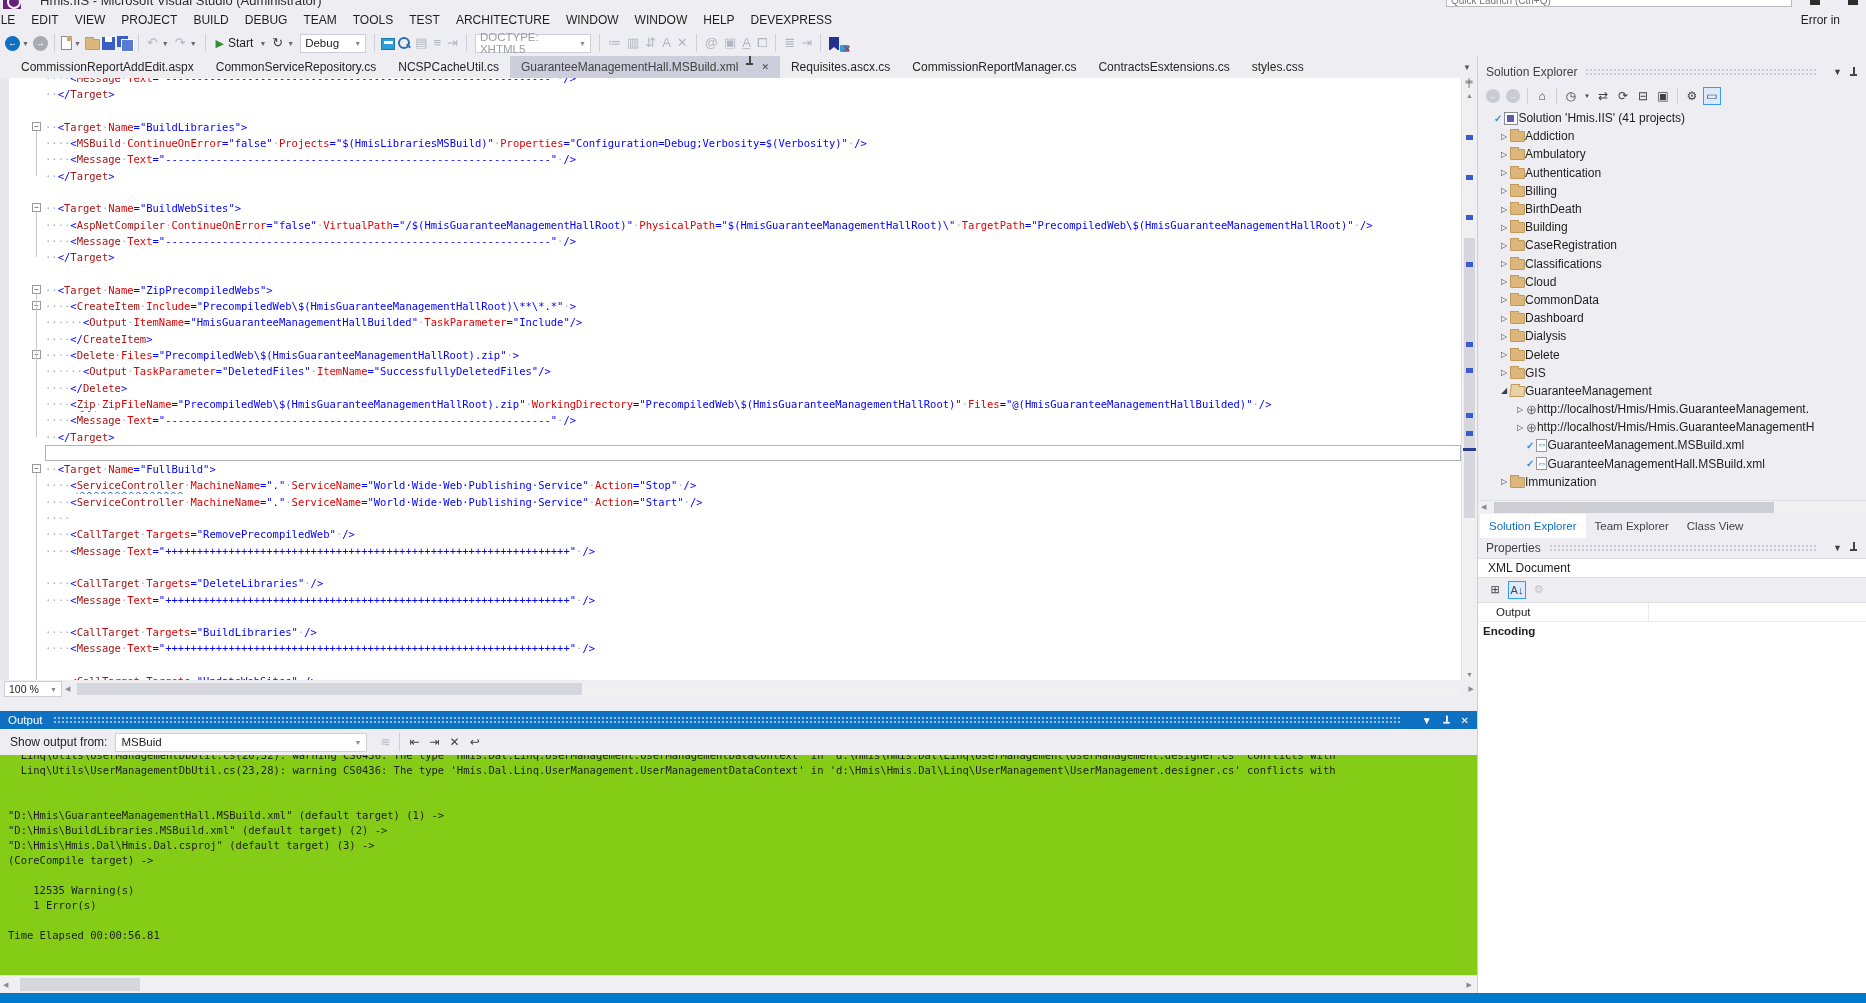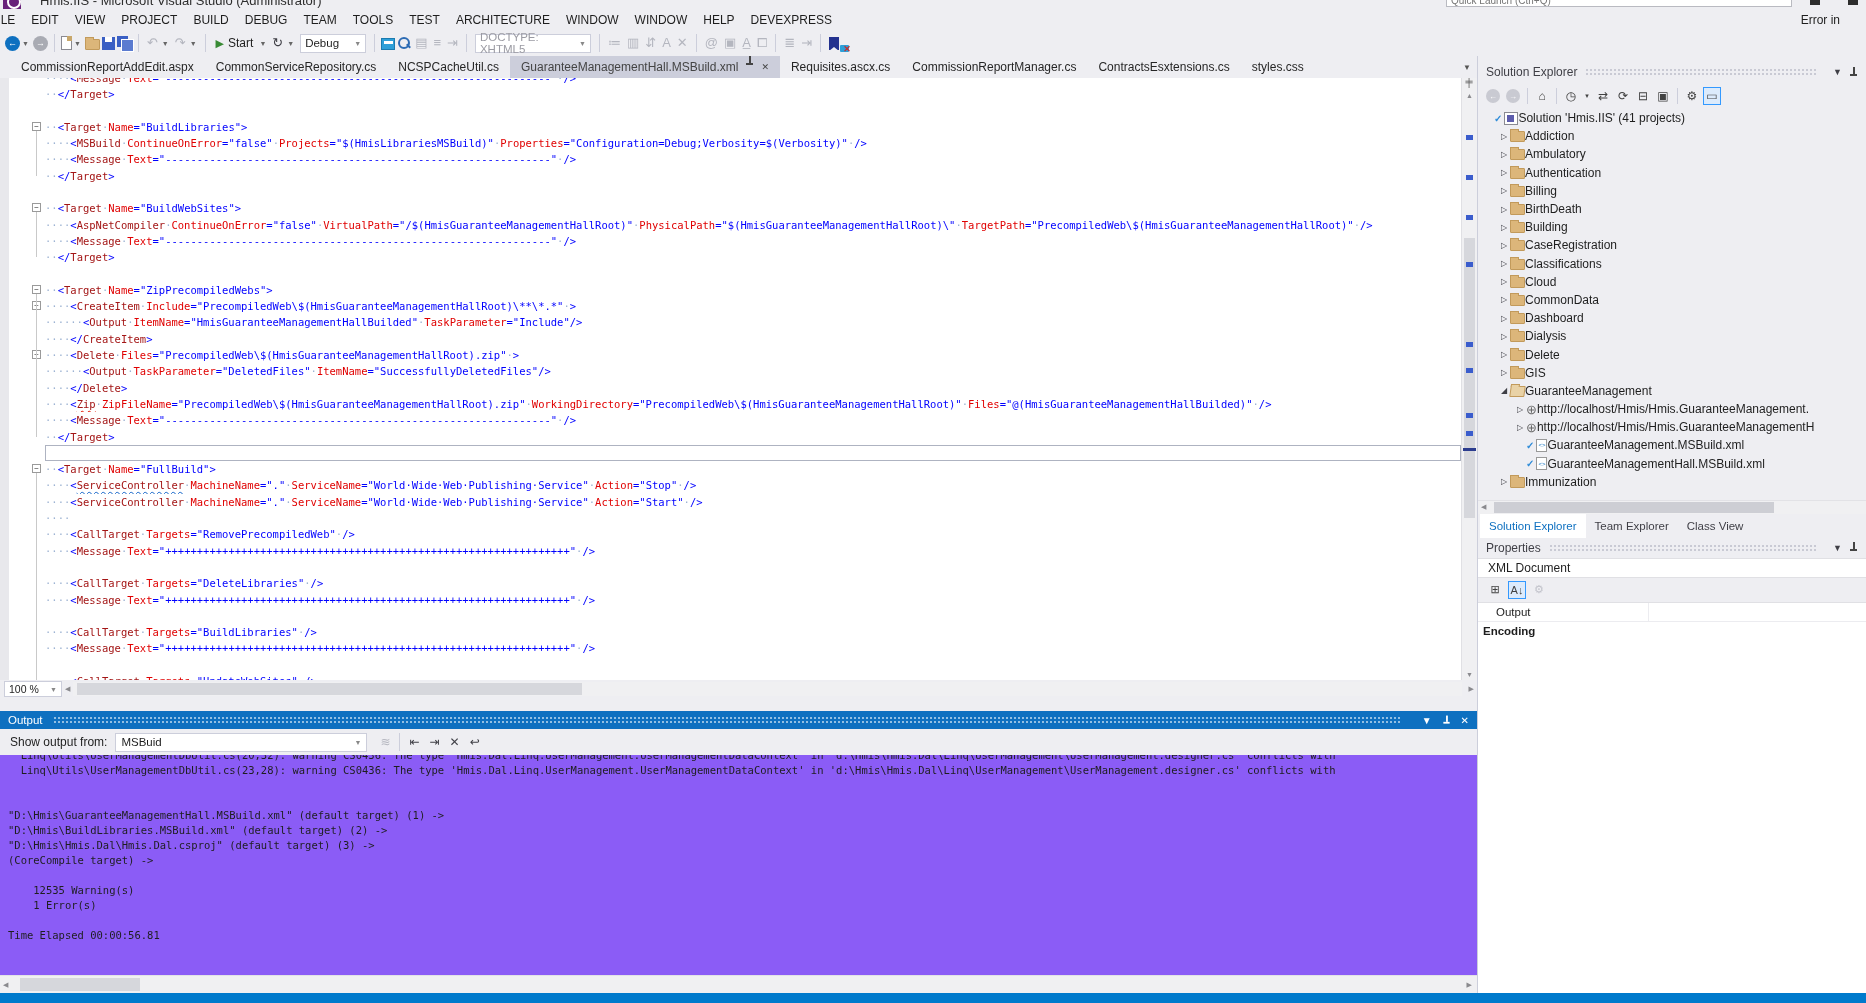--- a/index.html
+++ b/index.html
@@ -108,21 +108,21 @@
 
 .out-title{height:18px;background:#0E70C0;color:#fff;display:flex;align-items:center;padding:0 8px;font-size:11.5px;position:relative}
 .grip-blue{flex:1;height:8px;margin:0 10px;background-image:radial-gradient(rgba(255,255,255,.55) 1px,transparent 1.3px);background-size:4px 4px}
 .out-btn{color:#fff;margin-left:10px;font-size:10px;cursor:pointer;display:flex;align-items:center}
 .out-btn .pin-ico{color:#fff;transform:scale(.9)}
 .out-toolbar{height:26px;display:flex;align-items:center;font-size:12px;padding-left:10px;background:#EEEEF2}
 .out-combo{width:252px;height:19px;background:#fff;border:1px solid #CCCEDB;margin-left:8px;display:flex;align-items:center;justify-content:space-between;padding:0 5px;font-size:11.5px}
 .out-combo .crt{font-size:7px;color:#888}
 .out-ico{font-size:12px;color:#3F3F46;padding:0 5px}
 .out-ico.dis{color:#B4B6BF}
-.out-content{height:220px;background:#8b5cf6;overflow:hidden;padding-left:8px}
+.out-content{height:220px;background:#84cc16;overflow:hidden;padding-left:8px}
 .out-lines{margin-top:-7px}
 .out-line{font-family:"DejaVu Sans Mono",monospace;font-size:10.5px;line-height:15px;white-space:pre;color:#1E1E1E}
 .out-hscroll{height:18px;background:#F0F0F2;position:relative;border-top:1px solid #E2E2E6;display:flex;align-items:center}
 
 
 .right-col{padding-top:5px}
 .se-title{height:22px;display:flex;align-items:center;padding:0 8px;font-size:12px;color:#3F3F46;position:relative;overflow:hidden}
 .grip-gray{flex:1;height:8px;margin:0 8px;background-image:radial-gradient(#C9CAD4 1px,transparent 1.3px);background-size:4px 4px}
 .hdr-btn{color:#3F3F46;font-size:9px;margin-left:7px;cursor:pointer;display:flex;align-items:center}
 .se-toolbar{height:26px;display:flex;align-items:center;padding:0 6px;gap:2px}

